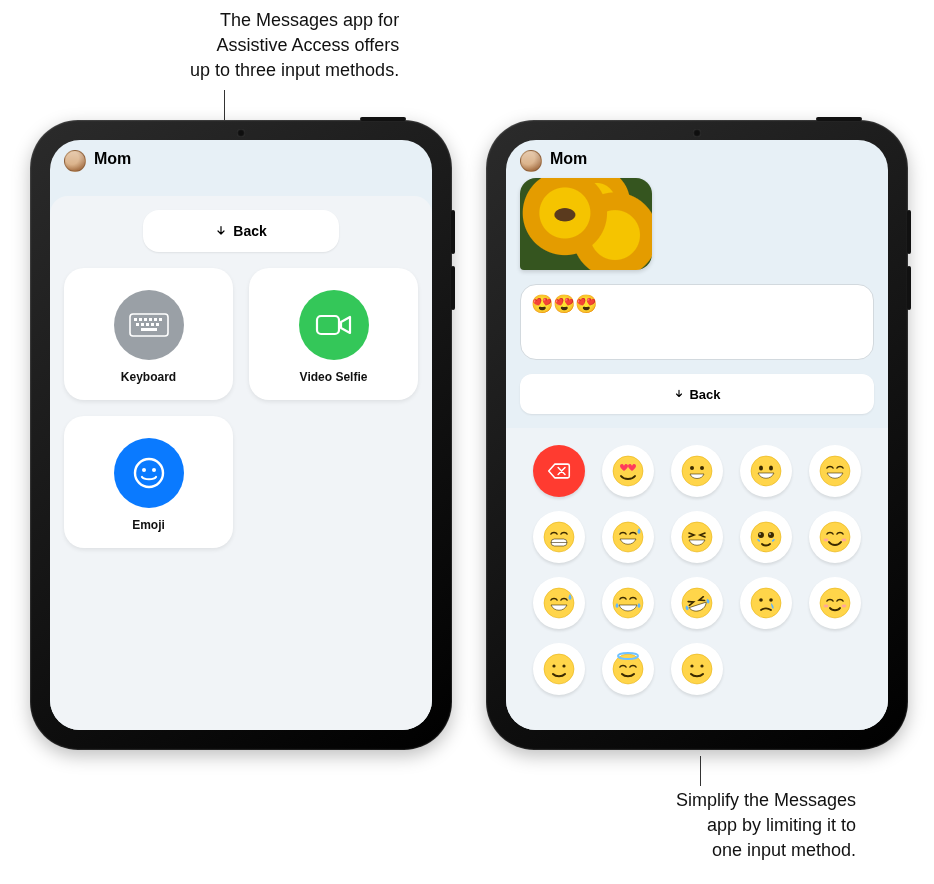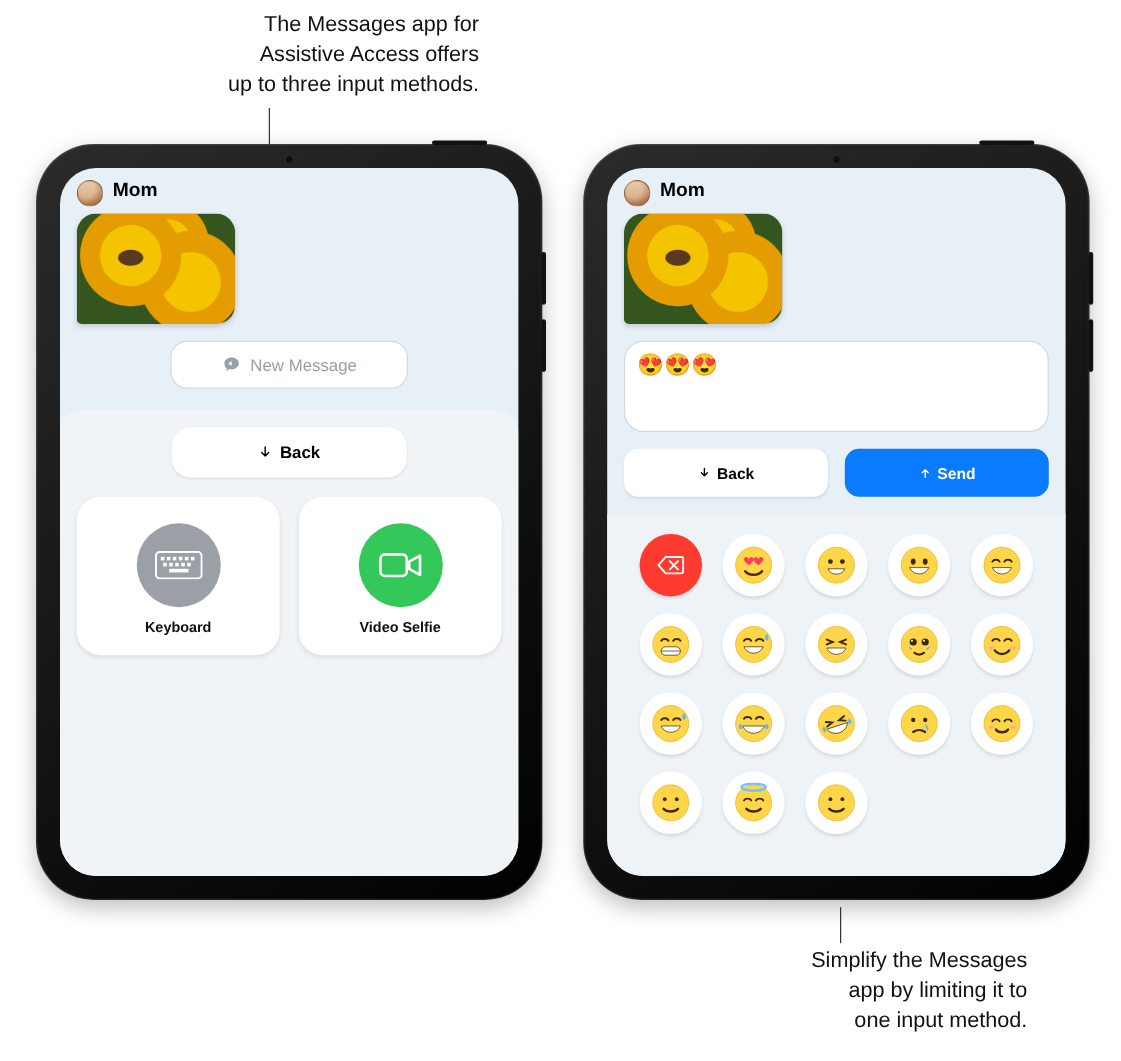--- a/index.html
+++ b/index.html
@@ -315,33 +315,20 @@
     <div class="vol-down"></div>
     <div class="camera"></div>
 
     <div class="screen">
 
       <div class="conv-header">
         <div class="avatar"></div>
         <span class="conv-name">Mom</span>
       </div>
 
-      <div class="msg-area">
-        <div class="img-bubble" title="sunflowers photo"></div>
-
-        <div class="new-msg">
-          <span class="chat-icon">
-            <svg viewBox="0 0 24 24" width="16" height="16">
-                <path fill="#97a0a6" d="M12 3c5 0 9 3.3 9 7.4 0 4-4 7.3-9 7.3-1 0-1.9-.1-2.8-.4L5 20l1-3.5C4 15.2 3 13 3 10.4 3 6.3 7 3 12 3z"></path>
-                <path fill="#fff" d="M8 10.4l4-3v6z"></path>
-              </svg>
-          </span>
-          <span>New Message</span>
-        </div>
-      </div>
 
       <div class="lower-panel">
         <button class="back-btn">
           <span class="mini-arrow">
             <svg viewBox="0 0 16 16" width="12" height="12">
                 <path d="M8 2v10M4 8l4 4 4-4" stroke="#000" stroke-width="1.6" fill="none" stroke-linecap="round" stroke-linejoin="round"></path>
               </svg>
           </span>
           <span>Back</span>
         </button>
@@ -374,20 +361,31 @@
           <div class="method-card half">
             <div class="method-circle clr-green">
               <svg viewBox="0 0 40 28" width="40" height="28">
                 <rect x="3" y="5" width="22" height="18" rx="4" fill="none" stroke="#fff" stroke-width="2.2"></rect>
                 <path d="M27 11l9-5v16l-9-5z" fill="none" stroke="#fff" stroke-width="2.2" stroke-linejoin="round"></path>
               </svg>
             </div>
             <span class="method-label">Video Selfie</span>
           </div>
 
+          <div class="method-card half">
+            <div class="method-circle clr-blue">
+              <svg viewBox="0 0 40 40" width="40" height="40">
+                <circle cx="20" cy="20" r="14" fill="none" stroke="#fff" stroke-width="2.4"></circle>
+                <circle cx="15" cy="17" r="2" fill="#fff"></circle>
+                <circle cx="25" cy="17" r="2" fill="#fff"></circle>
+                <path d="M13 24c2 3 12 3 14 0" stroke="#fff" stroke-width="2.2" fill="none" stroke-linecap="round"></path>
+              </svg>
+            </div>
+            <span class="method-label">Emoji</span>
+          </div>
 
         </div>
       </div>
 
     </div>
   </div>
 
   <div class="ipad" style="left:486px; top:120px;">
     <div class="power-btn"></div>
     <div class="vol-up"></div>
@@ -410,28 +408,20 @@
       </div>
 
       <div class="action-row">
         <button class="action-btn action-back">
           <span class="mini-arrow">
             <svg viewBox="0 0 16 16" width="10" height="10">
                 <path d="M8 2v10M4 8l4 4 4-4" stroke="#000" stroke-width="1.8" fill="none" stroke-linecap="round" stroke-linejoin="round"></path>
               </svg>
           </span>
           <span>Back</span>
-        </button>
-        <button class="action-btn action-send">
-          <span class="mini-arrow">
-            <svg viewBox="0 0 16 16" width="10" height="10">
-                <path d="M8 14V4M4 8l4-4 4 4" stroke="#fff" stroke-width="1.8" fill="none" stroke-linecap="round" stroke-linejoin="round"></path>
-              </svg>
-          </span>
-          <span>Send</span>
         </button>
       </div>
 
       <div class="emoji-grid-wrap">
         <div class="emoji-grid">
             <button class="emoji-key del">
               <svg viewBox="0 0 28 20" width="24" height="18">
       <path d="M9 2h15a2 2 0 0 1 2 2v12a2 2 0 0 1-2 2H9l-7-8 7-8z" fill="none" stroke="#fff" stroke-width="1.8" stroke-linejoin="round"></path>
       <path d="M13 6l8 8M21 6l-8 8" stroke="#fff" stroke-width="1.8" stroke-linecap="round"></path>
               </svg>

